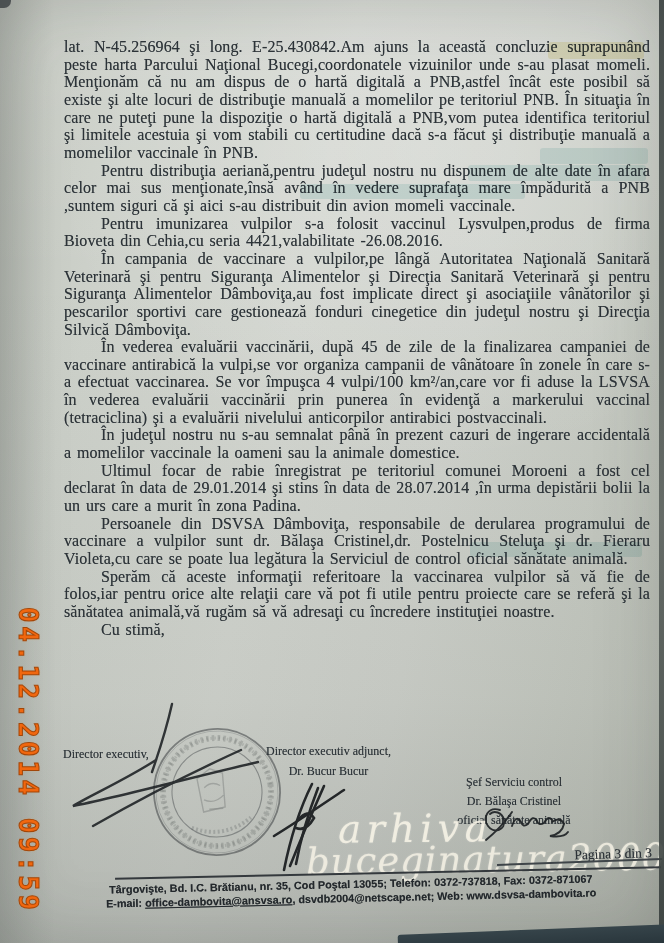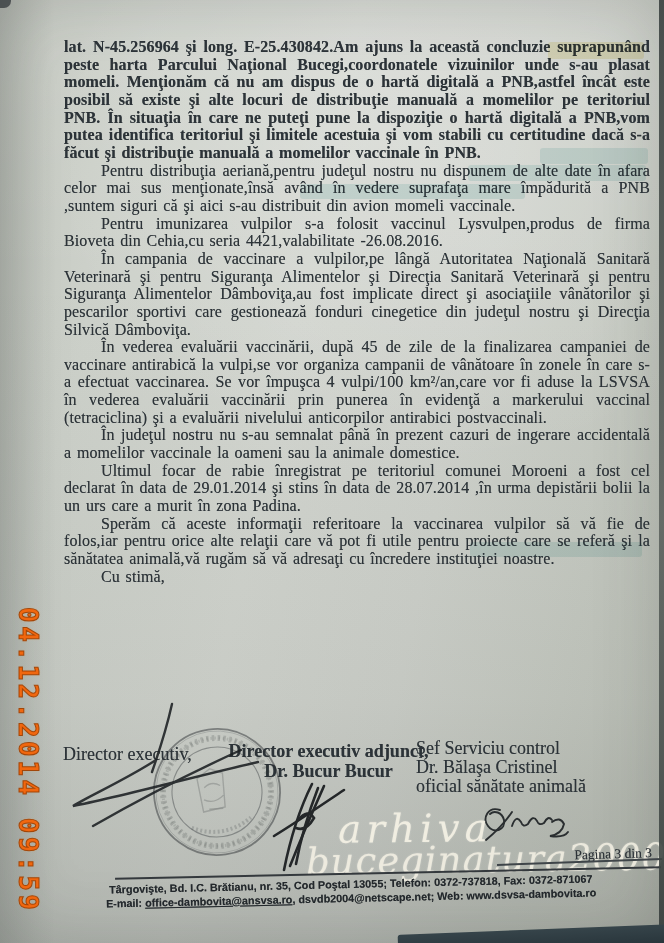--- a/index.html
+++ b/index.html
@@ -25,33 +25,33 @@
     background:linear-gradient(180deg,#3a4140 0%,#4b524f 28%,#5d635f 55%,#49504d 80%,#343b3a 100%);opacity:.9;}
   .band-br{position:absolute;left:398px;top:929px;width:300px;height:26px;
     background:linear-gradient(180deg,#36444a,#243036);transform:rotate(-2.2deg);border-radius:3px;}
   
   .doc-body{
     position:absolute;left:64px;top:38px;width:586px;
     color:#2c3338;font-size:16px;line-height:17.65px;text-align:justify;
     text-shadow:0 0 .6px rgba(44,51,56,.55);
   }
   .doc-body p{margin:0;text-indent:37px;word-spacing:1.6px;letter-spacing:.1px;}
-  .doc-body p.continuation{text-indent:0;font-weight:bold;}
+  .doc-body p.continuation{text-indent:0;}
   .closing{margin:0;text-indent:37px;}
   
   .tint{position:absolute;border-radius:3px;mix-blend-mode:multiply;pointer-events:none;}
   .tint.warm{background:rgba(224,204,96,.26);}
   .tint.cool{background:rgba(112,186,186,.20);}
   
-  .sig{position:absolute;color:#2c3338;font-size:18px;line-height:20px;text-shadow:0 0 .6px rgba(44,51,56,.5);}
+  .sig{position:absolute;color:#2c3338;font-size:12px;line-height:20px;text-shadow:0 0 .6px rgba(44,51,56,.5);}
   .sig .name{display:block;}
   .sig-1{left:63px;top:744px;width:190px;}
   .sig-1 .name{margin-left:9px;}
-  .sig-2{left:226px;top:741px;width:205px;text-align:center;font-weight:bold;}
-  .sig-3{left:416px;top:739px;width:196px;text-align:left;line-height:19px;}
+  .sig-2{left:226px;top:741px;width:205px;text-align:center;}
+  .sig-3{left:416px;top:773px;width:196px;text-align:center;line-height:19px;}
   .stamp{position:absolute;left:147px;top:716px;opacity:.88;}
   .autograph{position:absolute;}
   
   .wm{position:absolute;font-family:"DejaVu Serif","Liberation Serif",serif;font-style:italic;
       color:rgba(249,245,231,.80);text-shadow:0 0 2px rgba(255,253,245,.35);pointer-events:none;}
   .wm-1{left:338px;top:806px;font-size:39px;letter-spacing:5px;transform:rotate(-.6deg);}
   .wm-2{left:306px;top:838px;font-size:37px;letter-spacing:1px;color:rgba(249,245,231,.72);transform:rotate(-.8deg);}
   
   .page-num{position:absolute;left:522px;top:847px;width:130px;text-align:right;
     font-size:13.5px;color:#2c3237;transform:rotate(-1.6deg);text-shadow:0 0 .5px rgba(44,50,55,.5);}
@@ -80,20 +80,21 @@
 <div class="photo">
 
   <div class="doc-body">
     <p class="continuation">lat. N-45.256964 şi long. E-25.430842.Am ajuns la această concluzie suprapunând peste harta Parcului Naţional Bucegi,coordonatele vizuinilor unde s-au plasat momeli. Menţionăm că nu am dispus de o hartă digitală a PNB,astfel încât este posibil să existe şi alte locuri de distribuţie manuală a momelilor pe teritoriul PNB. În situaţia în care ne puteţi pune la dispoziţie o hartă digitală a PNB,vom putea identifica teritoriul şi limitele acestuia şi vom stabili cu certitudine dacă s-a făcut şi distribuţie manuală a momelilor vaccinale în PNB.</p>
     <p>Pentru distribuţia aeriană,pentru judeţul nostru nu dispunem de alte date în afara celor mai sus menţionate,însă având în vedere suprafaţa mare împădurită a PNB ,suntem siguri că şi aici s-au distribuit din avion momeli vaccinale.</p>
     <p>Pentru imunizarea vulpilor s-a folosit vaccinul Lysvulpen,produs de firma Bioveta din Cehia,cu seria 4421,valabilitate -26.08.2016.</p>
     <p>În campania de vaccinare a vulpilor,pe lângă Autoritatea Naţională Sanitară Veterinară şi pentru Siguranţa Alimentelor şi Direcţia Sanitară Veterinară şi pentru Siguranţa Alimentelor Dâmboviţa,au fost implicate direct şi asociaţiile vânătorilor şi pescarilor sportivi care gestionează fonduri cinegetice din judeţul nostru şi Direcţia Silvică Dâmboviţa.</p>
     <p>În vederea evaluării vaccinării, după 45 de zile de la finalizarea campaniei de vaccinare antirabică la vulpi,se vor organiza campanii de vânătoare în zonele în care s-a efectuat vaccinarea. Se vor împuşca 4 vulpi/100 km²/an,care vor fi aduse la LSVSA în vederea evaluării vaccinării prin punerea în evidenţă a markerului vaccinal (tetraciclina) şi a evaluării nivelului anticorpilor antirabici postvaccinali.</p>
     <p>În judeţul nostru nu s-au semnalat până în prezent cazuri de ingerare accidentală a momelilor vaccinale la oameni sau la animale domestice.</p>
     <p>Ultimul focar de rabie înregistrat pe teritoriul comunei Moroeni a fost cel declarat în data de 29.01.2014 şi stins în data de 28.07.2014 ,în urma depistării bolii la un urs care a murit în zona Padina.</p>
+    <p>Persoanele din DSVSA Dâmboviţa, responsabile de derularea programului de vaccinare a vulpilor sunt dr. Bălaşa Cristinel,dr. Postelnicu Steluţa şi dr. Fieraru Violeta,cu care se poate lua legătura la Serviciul de control oficial sănătate animală.</p>
     <p>Sperăm că aceste informaţii referitoare la vaccinarea vulpilor să vă fie de folos,iar pentru orice alte relaţii care vă pot fi utile pentru proiecte care se referă şi la sănătatea animală,vă rugăm să vă adresaţi cu încredere instituţiei noastre.</p>
     <p class="closing">Cu stimă,</p>
   </div>
 
   <div class="tint warm" style="left:548px;top:42px;width:96px;height:17px;"></div>
   <div class="tint cool" style="left:540px;top:148px;width:108px;height:16px;"></div>
   <div class="tint cool" style="left:468px;top:165px;width:178px;height:16px;"></div>
   <div class="tint cool" style="left:300px;top:184px;width:225px;height:15px;"></div>
   <div class="tint cool" style="left:470px;top:542px;width:172px;height:15px;"></div>
 

